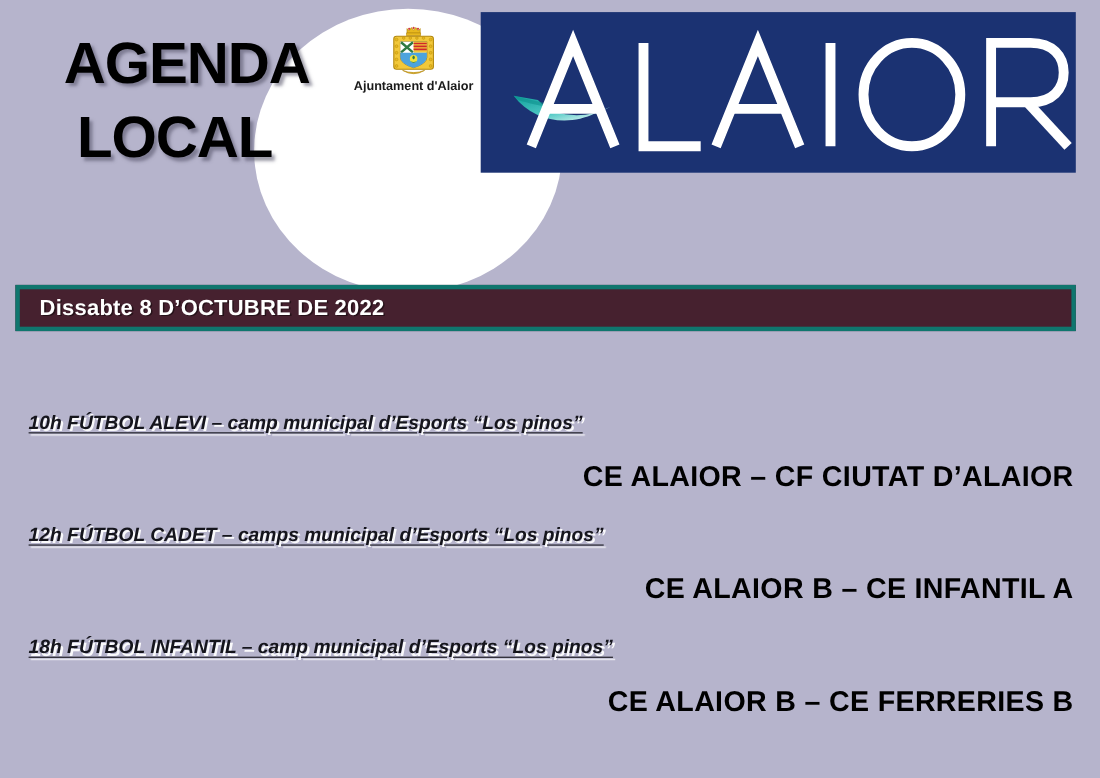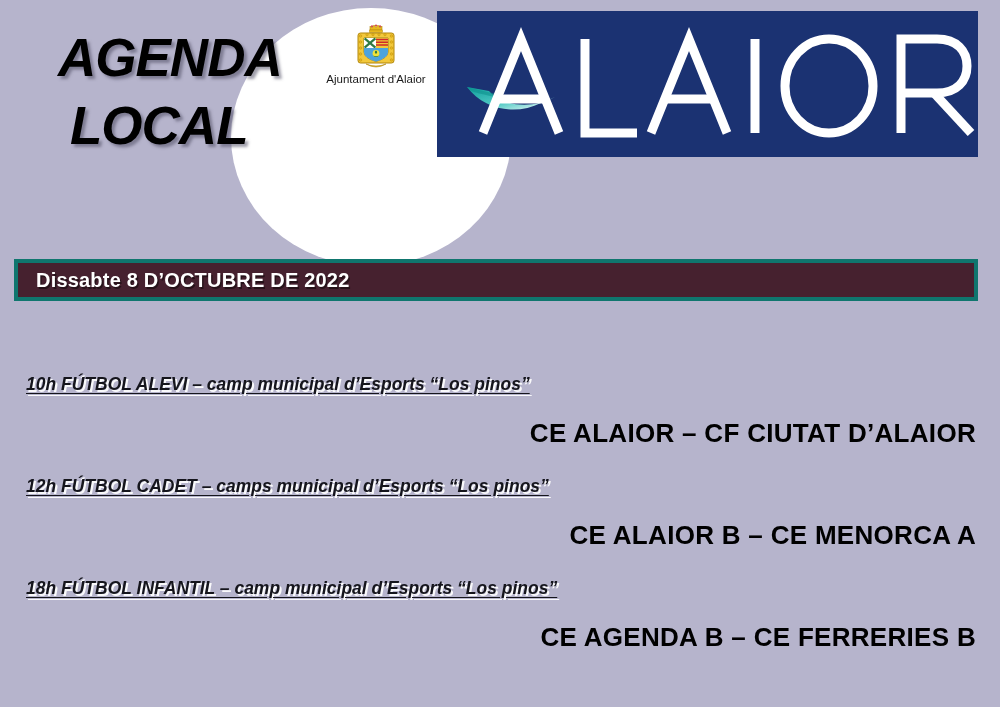--- a/index.html
+++ b/index.html
@@ -42,21 +42,20 @@
   #poster-title {
     position: absolute;
     left: 58px;
     top: 24px;
     width: 360px;
     z-index: 5;
   }
   #poster-title .tline {
     font-family: "Liberation Sans", sans-serif;
     font-weight: bold;
-    font-style: italic;
     font-size: 53px;
     line-height: 68px;
     letter-spacing: -1px;
     color: #000000;
     text-shadow: 3px 3px 3px rgba(80,78,100,0.55);
     white-space: nowrap;
   }
   #poster-title .tline.l2 { padding-left: 6px; }
   #poster-title .tline.l3 { padding-left: 12px; }
 
@@ -75,20 +74,21 @@
     width: 48px;
     height: 50px;
   }
   #ajuntament-label {
     display: block;
     margin-top: 1px;
     font-family: "Liberation Sans", sans-serif;
     font-size: 11.5px;
     color: #1a1a1a;
     white-space: nowrap;
+    font-weight: bold;
   }
 
   
   #alaior-logo {
     position: absolute;
     left: 437px;
     top: 11px;
     width: 541px;
     height: 146px;
     background: #1b3272;
@@ -255,23 +255,23 @@
 
   <div id="events">
 
     <div class="event">
       <div class="event-heading">10h FÚTBOL ALEVI – camp municipal d’Esports “Los pinos”</div>
       <div class="event-match">CE ALAIOR – CF CIUTAT D’ALAIOR</div>
     </div>
 
     <div class="event">
       <div class="event-heading">12h FÚTBOL CADET – camps municipal d’Esports “Los pinos”</div>
-      <div class="event-match">CE ALAIOR B – CE MENORCA A</div>
+      <div class="event-match">CE ALAIOR B – CE INFANTIL A</div>
     </div>
 
     <div class="event">
       <div class="event-heading">18h FÚTBOL INFANTIL – camp municipal d’Esports “Los pinos”</div>
-      <div class="event-match">CE AGENDA B – CE FERRERIES B</div>
+      <div class="event-match">CE ALAIOR B – CE FERRERIES B</div>
     </div>
 
   </div>
 
 </div>
 
 </body></html>

